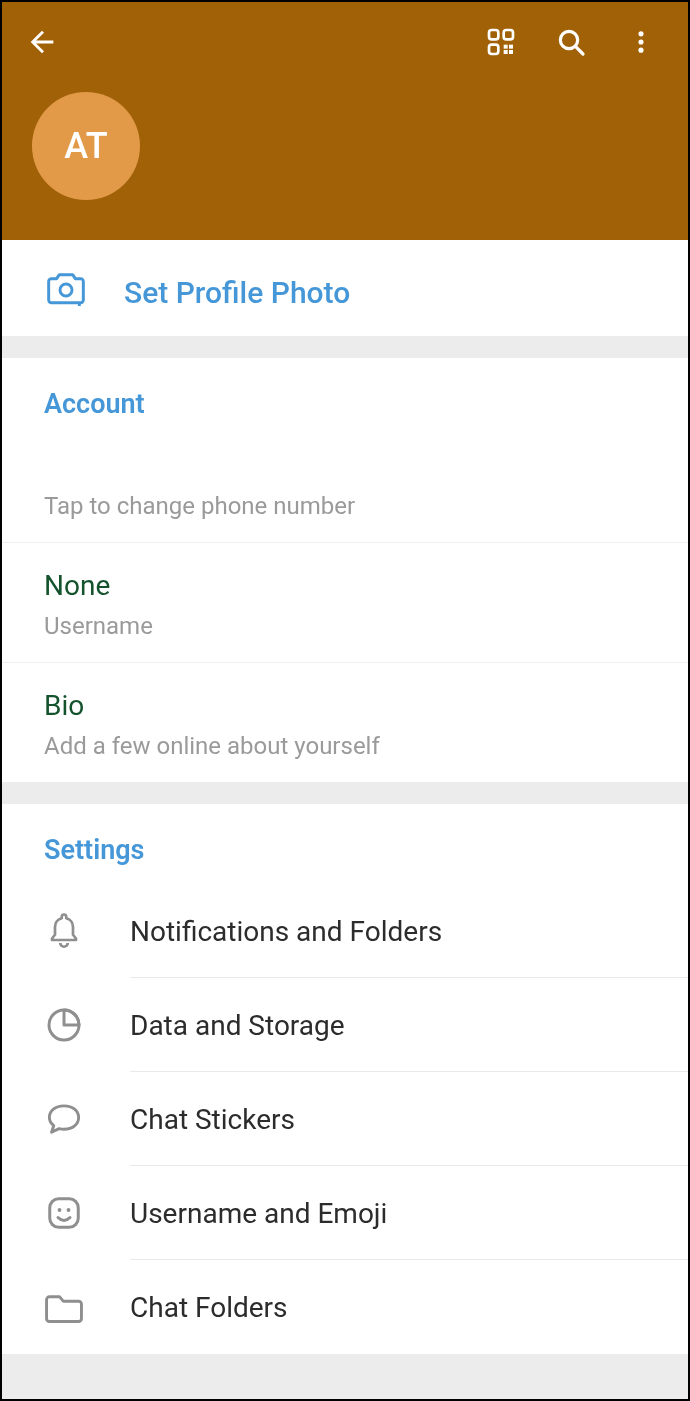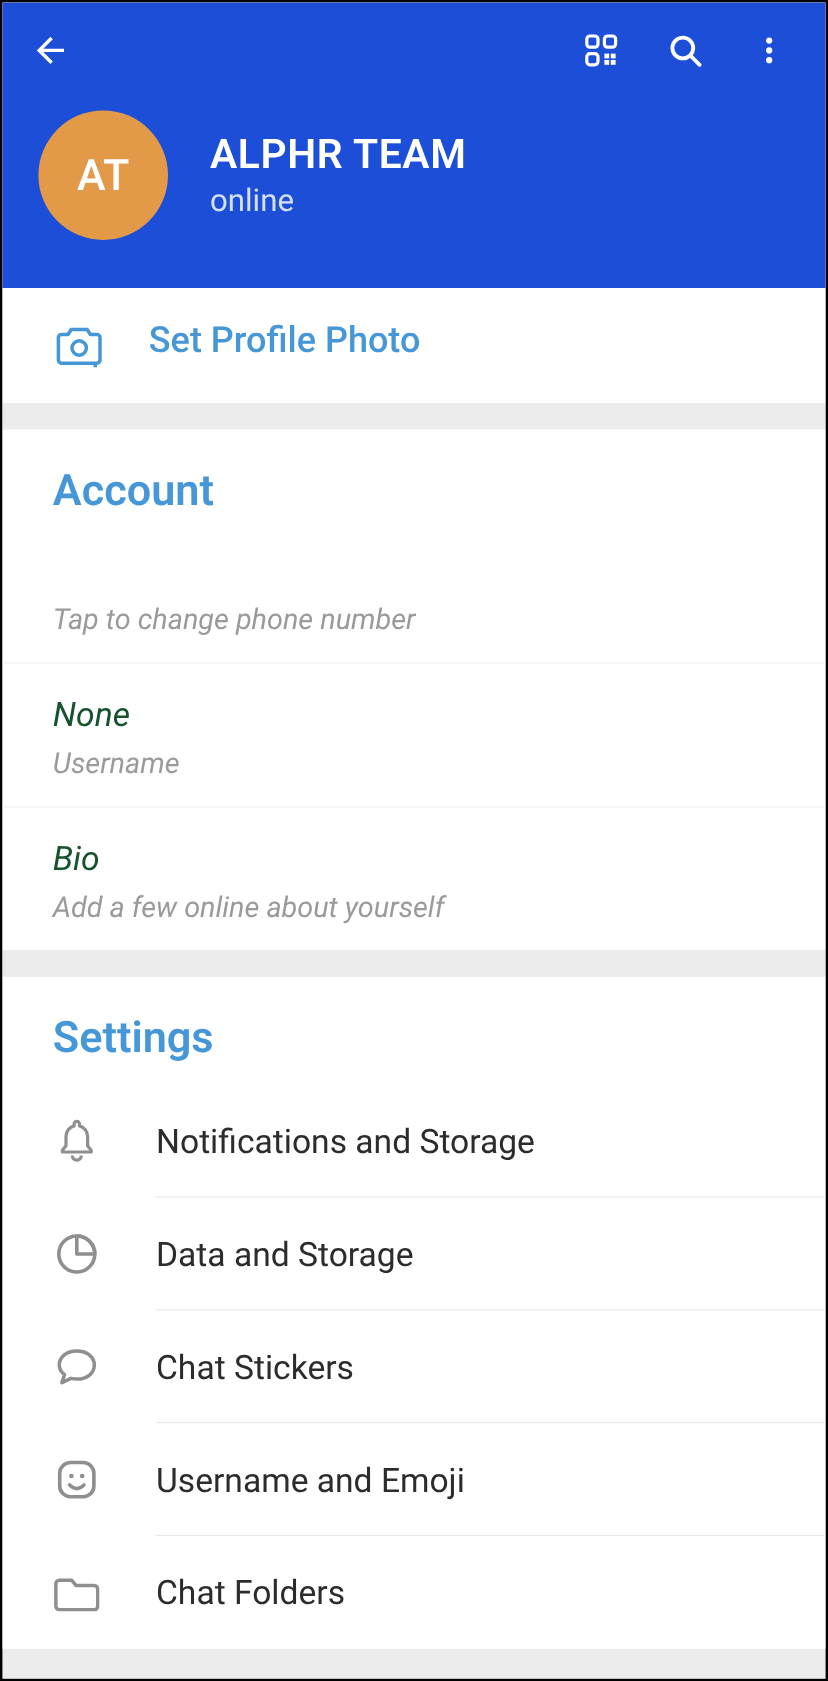--- a/index.html
+++ b/index.html
@@ -5,21 +5,21 @@
   * { box-sizing: border-box; margin: 0; padding: 0; }
   body {
     font-family: -apple-system, BlinkMacSystemFont, "Segoe UI", Roboto, Helvetica, Arial, sans-serif;
     background: #ececec;
     width: 690px;
     height: 1401px;
     border: 2px solid #000;
     overflow: hidden;
   }
   .header {
-    background: #1d4ed8;
+    background: #a16207;
     color: #fff;
     padding: 0;
   }
   .topbar {
     height: 80px;
     display: flex;
     align-items: center;
     padding: 0 12px;
   }
   .topbar .back {
@@ -65,21 +65,21 @@
   .profile-text .status {
     font-size: 26px;
     color: #d4e1ec;
     margin-top: 4px;
   }
   .section {
     background: #fff;
   }
   .set-photo {
     display: flex;
-    align-items: flex-start;
+    align-items: flex-end;
     padding: 26px 30px 26px 42px;
     cursor: pointer;
   }
   .set-photo .icon {
     width: 44px;
     height: 44px;
     margin-right: 36px;
     display: flex;
     align-items: center;
     justify-content: center;
@@ -88,29 +88,28 @@
     color: #4597d8;
     font-size: 30px;
     font-weight: 500;
   }
   .gap {
     height: 22px;
     background: #ececec;
   }
   .section-header {
     color: #4597d8;
-    font-size: 36px;
+    font-size: 27px;
     font-weight: 600;
     padding: 30px 40px 8px 42px;
   }
   .cell {
     padding: 26px 40px 16px 42px;
     cursor: pointer;
     border-bottom: 1px solid #efefef;
-    font-style: italic;
   }
   .cell:last-child { border-bottom: none; }
   .cell .primary.blank {
     height: 28px;
   }
   .cell .primary {
     font-size: 28px;
     color: #14532d;
   }
   .cell .secondary {
@@ -196,24 +195,20 @@
         <circle cx="12" cy="5" r="2.2" fill="#fff"></circle>
         <circle cx="12" cy="12" r="2.2" fill="#fff"></circle>
         <circle cx="12" cy="19" r="2.2" fill="#fff"></circle>
       </svg>
     </div>
   </div>
   <div class="profile">
     <div class="avatar">
       <span>AT</span>
     </div>
-    <div class="profile-text">
-      <div class="name">ALPHR TEAM</div>
-      <div class="status">online</div>
-    </div>
   </div>
 </div>
 
 <div class="section">
   <div class="set-photo">
     <div class="icon">
       <svg width="40" height="36" viewBox="0 0 30 26">
         <path d="M4 6 h4 l2 -3 h10 l2 3 h4 a2 2 0 0 1 2 2 v14 a2 2 0 0 1 -2 2 h-22 a2 2 0 0 1 -2 -2 v-14 a2 2 0 0 1 2 -2 z" fill="none" stroke="#4597d8" stroke-width="2.2" stroke-linejoin="round"></path>
         <circle cx="15" cy="14.5" r="4.5" fill="none" stroke="#4597d8" stroke-width="2.2"></circle>
         <line x1="25" y1="25" x2="25" y2="31" stroke="#4597d8" stroke-width="2.2" stroke-linecap="round"></line>
@@ -250,21 +245,21 @@
 <div class="section settings-list">
   <div class="section-header" style="padding-bottom:18px;">Settings</div>
 
   <div class="settings-item">
     <div class="icon-slot">
       <svg width="36" height="40" viewBox="0 0 24 26">
         <path d="M12 2 a1.5 1.5 0 0 1 1.5 1.5 v1 a6 6 0 0 1 4.5 5.8 v5.2 l2 2.5 v1 h-16 v-1 l2 -2.5 v-5.2 a6 6 0 0 1 4.5 -5.8 v-1 a1.5 1.5 0 0 1 1.5 -1.5 z" fill="none" stroke="#8f8f8f" stroke-width="1.8" stroke-linejoin="round"></path>
         <path d="M9.5 21 a2.5 2.5 0 0 0 5 0" fill="none" stroke="#8f8f8f" stroke-width="1.8"></path>
       </svg>
     </div>
-    <div class="label">Notifications and Storage</div>
+    <div class="label">Notifications and Folders</div>
     <div class="divider"></div>
   </div>
 
 
   <div class="settings-item">
     <div class="icon-slot">
       <svg width="36" height="36" viewBox="0 0 24 24">
         <circle cx="12" cy="12" r="10" fill="none" stroke="#8f8f8f" stroke-width="2"></circle>
         <path d="M12 12 L12 2 A10 10 0 0 1 22 12 Z" fill="none" stroke="#8f8f8f" stroke-width="2" stroke-linejoin="round"></path>
       </svg>

